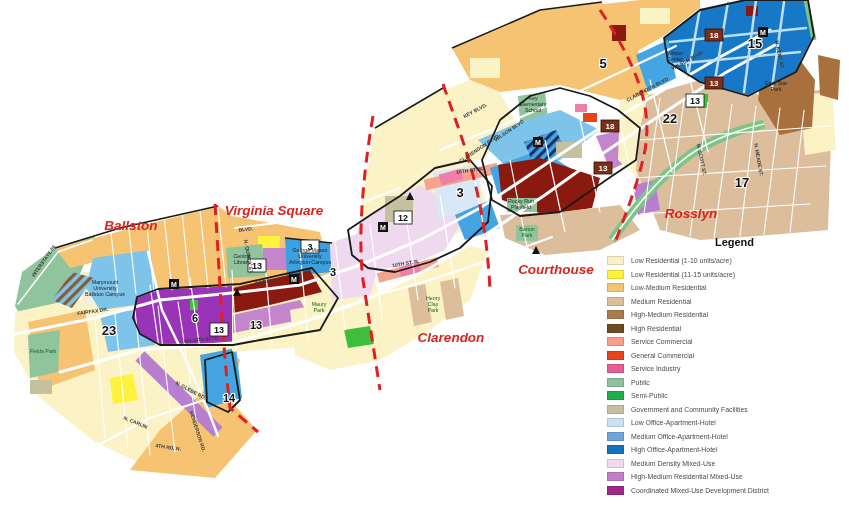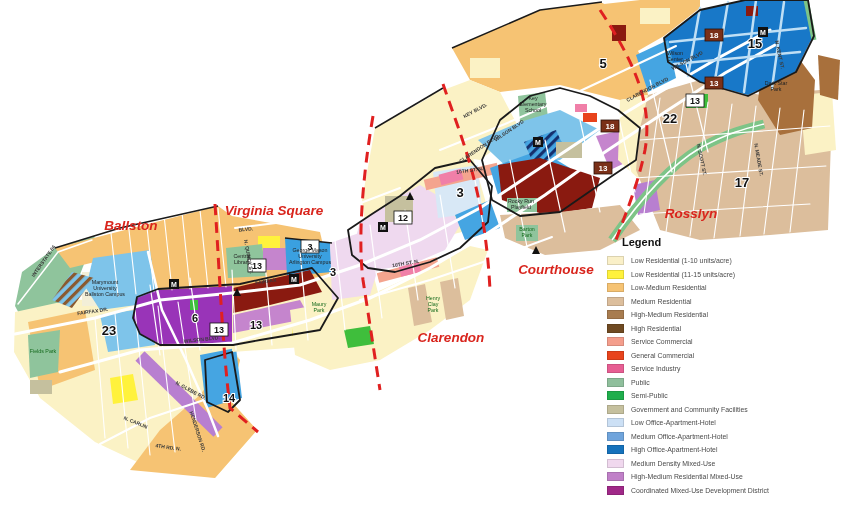--- a/index.html
+++ b/index.html
@@ -13,21 +13,21 @@
   .park-label{font:400 5.3px "Liberation Sans",sans-serif;fill:#14691B;}
   .badge-plain{font:700 11px "Liberation Sans",sans-serif;fill:#111;
                paint-order:stroke;stroke:#ffffff;stroke-width:2px;}
   .badge-plain-lg{font:700 13px "Liberation Sans",sans-serif;fill:#111;
                paint-order:stroke;stroke:#ffffff;stroke-width:2px;}
   .badge-box-text{font:700 9px "Liberation Sans",sans-serif;fill:#111;}
   .badge-dark-text{font:700 8px "Liberation Sans",sans-serif;fill:#fff;}
   .metro-m{font:700 7px "Liberation Sans",sans-serif;fill:#fff;}
   
   .legend{position:absolute;left:605px;top:236px;width:242px;}
-  .legend-title{font-weight:700;font-size:11px;color:#111;margin:0 0 6px 17px;}
+  .legend-title{font-weight:700;font-size:11px;color:#111;margin:0 0 6px 17px;text-align:center;}
   .legend-row{display:flex;align-items:center;height:13.5px;}
   .legend-swatch{width:17px;height:9px;margin:0 7px 0 2px;border:1px solid rgba(0,0,0,0.12);
                  box-sizing:border-box;flex:0 0 auto;}
   .legend-label{font-size:6.9px;color:#4a4a4a;white-space:nowrap;}
 </style>
 </head>
 <body>
 
 <div class="stage">
 

